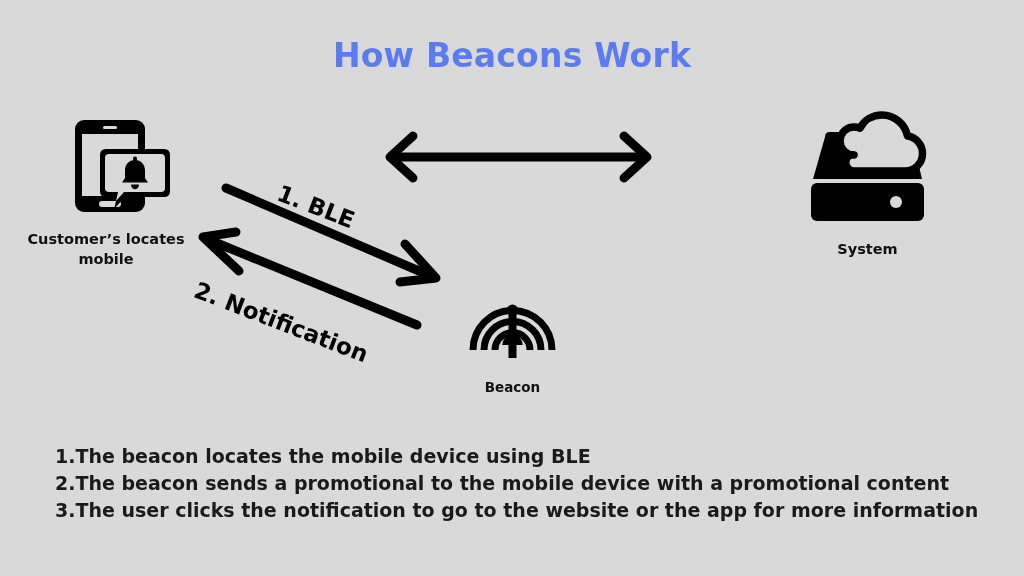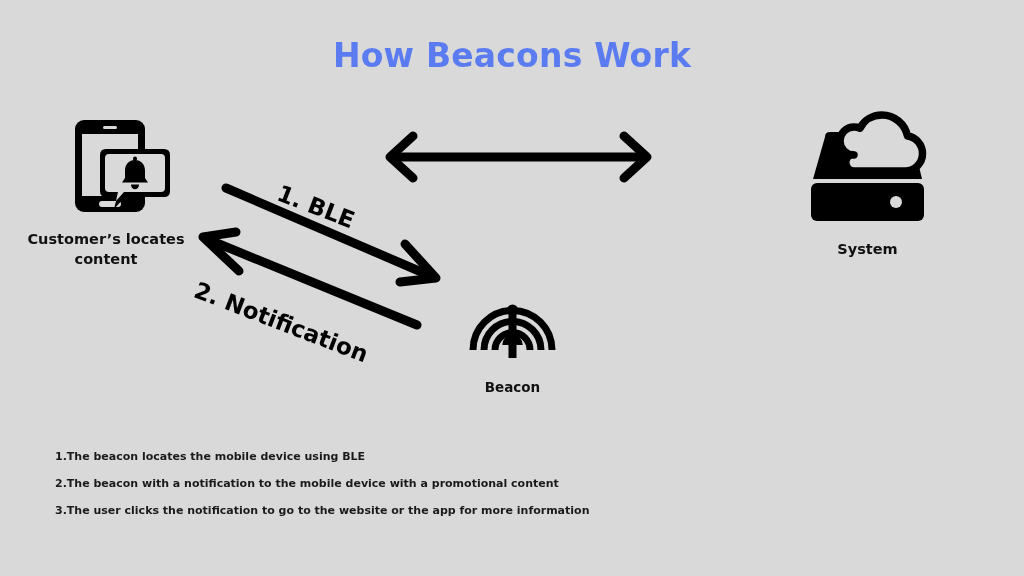--- a/index.html
+++ b/index.html
@@ -79,21 +79,21 @@
     transform-origin: left top;
   }
 
   
   #steps {
     left: 55px;
     top: 443px;
     width: 880px;
   }
   .step-line {
-    font-size: 11px;
+    font-size: 19px;
     font-weight: bold;
     color: #1a1a1a;
     line-height: 27px;
     white-space: nowrap;
     font-family: "DejaVu Sans", sans-serif;
   }
   .step-num { }
 
   svg { display: block; overflow: visible; }
 </style>
@@ -119,21 +119,21 @@
 
       <path d="M 39 39 L 91 39 Q 95 39 95 43 L 95 73 Q 95 77 91 77 L 54 77 L 46 86 L 48 77 L 39 77 Q 35 77 35 73 L 35 43 Q 35 39 39 39 Z" fill="#d9d9d9"></path>
 
       <path d="M 65 45 C 59 45 55 49.5 55 55.5 L 55 63 L 52 67.5 L 78 67.5 L 75 63 L 75 55.5 C 75 49.5 71 45 65 45 Z" fill="#000000"></path>
       <rect x="63" y="41.5" width="4" height="4.5" rx="2" ry="2" fill="#000000"></rect>
       <path d="M 61 69.5 C 61 72.5 63 74.2 65 74.2 C 67 74.2 69 72.5 69 69.5 Z" fill="#000000"></path>
     </svg>
   </div>
   <div class="abs node-label" id="mobile-label">
     <div>Customer’s locates</div>
-    <div>content</div>
+    <div>mobile</div>
   </div>
 
   <div class="abs" id="beacon-icon">
     <svg width="95" height="105" viewBox="0 0 95 105" xmlns="http://www.w3.org/2000/svg">
       <g fill="none" stroke="#000000" stroke-linecap="butt">
 
         <path d="M 8 88 A 39.5 39.5 0 1 1 87 88" stroke-width="7"></path>
         <path d="M 19 88 A 28.5 28.5 0 1 1 76 88" stroke-width="7"></path>
         <path d="M 30 88 A 17.5 17.5 0 1 1 65 88" stroke-width="7"></path>
         <path d="M 40.5 83 A 7 7 0 1 1 54.5 83" stroke-width="6.5"></path>
@@ -186,20 +186,20 @@
   </div>
 
   <div class="abs arrow-label" id="label-ble">1. BLE</div>
   <div class="abs arrow-label" id="label-notification">2. Notification</div>
 
   <div class="abs" id="steps">
     <div class="step-line">
       <span class="step-num">1.</span><span>The beacon locates the mobile device using BLE</span>
     </div>
     <div class="step-line">
-      <span class="step-num">2.</span><span>The beacon with a notification to the mobile device with a promotional content</span>
+      <span class="step-num">2.</span><span>The beacon sends a promotional to the mobile device with a promotional content</span>
     </div>
     <div class="step-line">
       <span class="step-num">3.</span><span>The user clicks the notification to go to the website or the app for more information</span>
     </div>
   </div>
 
 </div>
 
 </body></html>

